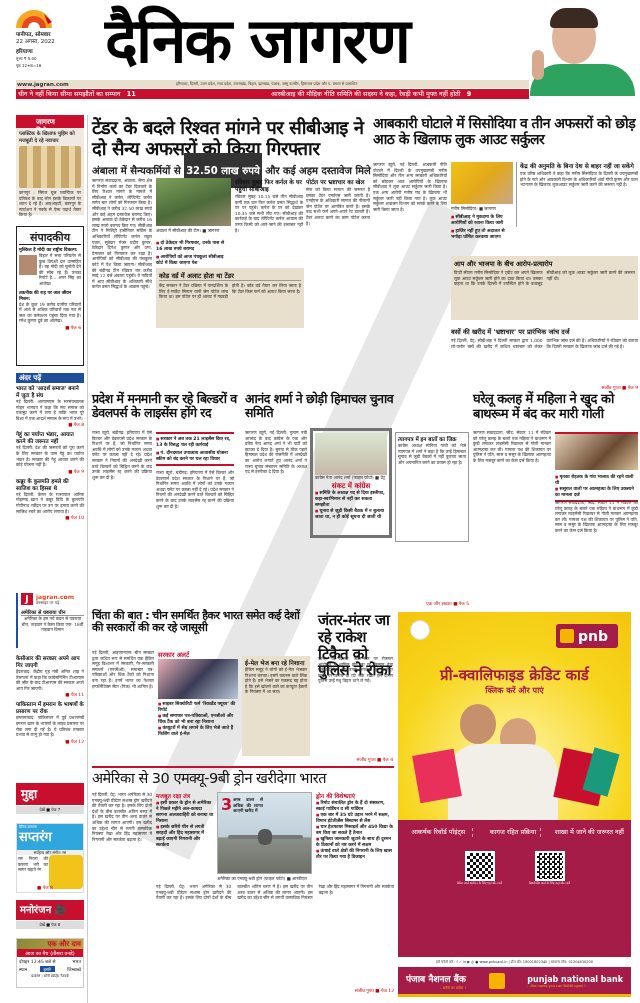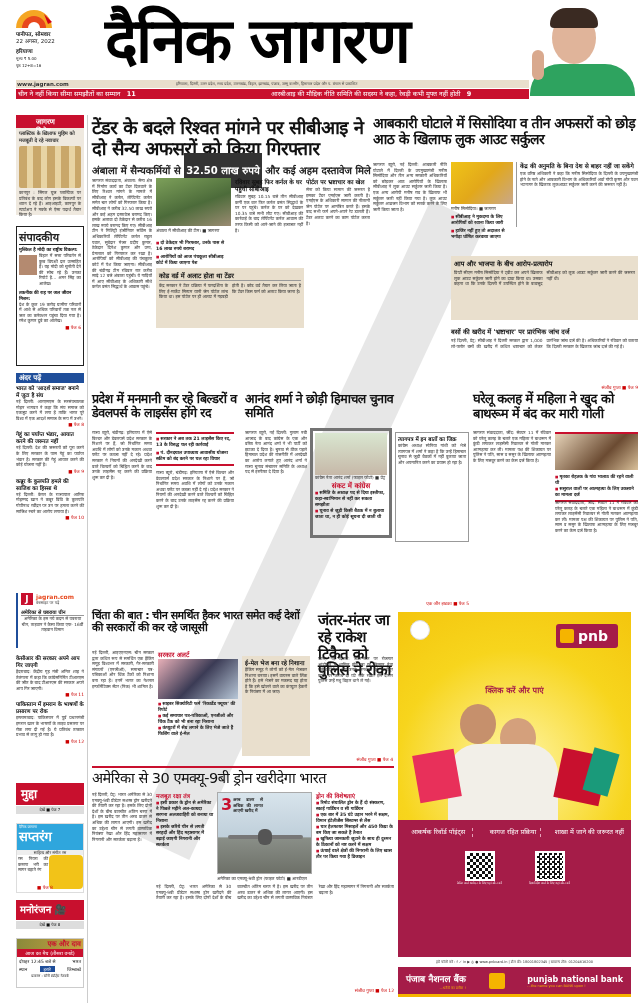--- a/index.html
+++ b/index.html
@@ -56,21 +56,21 @@
 <div class="abs" style="left:16px;top:115px;width:72px;height:888px;border-right:1px solid #ccc">
 
   <div class="abs" style="left:0;top:0;width:68px;height:100px;background:#efe9df">
     <div style="background:#c8102e;color:#fff;font-size:7px;font-weight:bold;padding:2px 20px;height:13px">जागरण विशेष</div>
     <div style="font-size:5px;line-height:6.5px;font-weight:bold;padding:2px 3px;color:#333">प्लास्टिक के खिलाफ मुहिम को मजबूती दे रहे नवाचार</div>
     <div style="margin:1px 3px;height:42px;background:repeating-linear-gradient(90deg,#c9a76a 0 8px,#e8d4a4 8px 14px);border-radius:2px"></div>
     <div class="tiny" style="padding:1px 3px">कानपुर : सिंगल यूज प्लास्टिक पर प्रतिबंध के बाद लोग इसके विकल्पों पर ध्यान दे रहे हैं। आइआइटी, कानपुर के स्टार्टअप ने मक्के से ऐसा पदार्थ तैयार किया है।</div>
   </div>
 
   <div class="abs" style="left:0;top:111px;width:68px;height:140px;border:1px solid #222;padding:2px">
-    <div style="text-align:left;font-size:11px;font-weight:bold;color:#222;border-bottom:1px solid #222">संपादकीय</div>
+    <div style="text-align:center;font-size:11px;font-weight:bold;color:#222;border-bottom:1px solid #222">संपादकीय</div>
     <div style="font-size:4.6px;line-height:6px;margin-top:2px"><b>मुश्किल है मोदी का राष्ट्रीय विकल्प:</b></div>
     <div style="display:flex;gap:2px">
       <div style="width:18px;height:20px;background:#b48a70;flex-shrink:0;margin-top:2px"></div>
       <div class="tiny">बिहार में सत्ता परिवर्तन से कुछ विपक्षी दल उत्साहित हैं। यह मोदी को चुनौती देने की सोच रहे हैं। उनका रिपोर्ट है... अमर सिंह का आलेख।</div>
     </div>
     <div style="font-size:4.6px;line-height:6px;margin-top:3px"><b>तकनीक की राह पर जल जीवन मिशन:</b></div>
     <div class="tiny">देश के कुल 19 करोड़ ग्रामीण परिवारों में आधे से अधिक परिवारों तक नल से जल का कनेक्शन पहुंचा दिया गया है। रमेश कुमार दुबे का आलेख।</div>
     <div class="ref" style="text-align:right">■ पेज 6</div>
   </div>
 
@@ -284,20 +284,21 @@
 </div>
 <div class="abs tiny" style="left:156px;top:884px;width:238px;height:100px;column-count:3;column-gap:6px;overflow:hidden">नई दिल्ली, प्रेट्र: भारत अमेरिका से 30 एमक्यू-9बी प्रीडेटर सशस्त्र ड्रोन खरीदने की तैयारी कर रहा है। इसके लिए दोनों देशों के बीच बातचीत अंतिम चरण में है। इस खरीद पर तीन अरब डालर से अधिक की लागत आएगी। इस खरीद का उद्देश्य चीन से लगती वास्तविक नियंत्रण रेखा और हिंद महासागर में निगरानी और सतर्कता बढ़ाना है।</div>
 <div class="abs ref" style="left:316px;top:987px;width:78px;text-align:right">संजीव गुप्ता ■ पेज 12</div>
 
 <div class="abs" style="left:398px;top:612px;width:233px;height:385px;overflow:hidden;background:radial-gradient(circle at 50% 40%,#fff6a8 0%,#f7d51d 45%,#f1b800 100%)">
   <div class="abs" style="left:12px;top:8px;width:20px;height:20px;border-radius:50%;background:#fff;border:1px solid #ddd"></div>
   <div class="abs" style="left:158px;top:12px;width:62px;height:24px;background:#a51c48;border-radius:3px;display:flex;align-items:center;padding-left:4px;gap:4px">
     <div style="width:14px;height:14px;background:#f5b400;border-radius:2px"></div>
     <span style="color:#fff;font-size:14px;font-weight:bold">pnb</span>
   </div>
+  <div class="abs" style="left:0;top:52px;width:233px;text-align:center;font-size:15px;font-weight:bold;color:#a51c48">प्री-क्वालिफाइड क्रेडिट कार्ड</div>
   <div class="abs" style="left:0;top:72px;width:233px;text-align:center;font-size:8px;font-weight:bold;color:#a51c48">क्लिक करें और पाएं</div>
 
   <div class="abs" style="left:62px;top:92px;width:36px;height:40px;border-radius:50%;background:#c6906c"></div>
   <div class="abs" style="left:102px;top:106px;width:36px;height:40px;border-radius:50%;background:#d4a07c"></div>
   <div class="abs" style="left:50px;top:132px;width:110px;height:80px;background:#f2efe8;border-radius:30px 30px 0 0"></div>
   <div class="abs" style="left:18px;top:140px;width:42px;height:48px;background:#e8305a;transform:rotate(-10deg)"></div>
   <div class="abs" style="left:160px;top:140px;width:46px;height:50px;background:#c8102e;transform:rotate(12deg)"></div>
   <div class="abs" style="left:190px;top:138px;width:26px;height:44px;background:#1a9a7a;transform:rotate(16deg)"></div>
 
   <div class="abs" style="left:0;top:208px;width:233px;height:177px;background:#a51c48">

